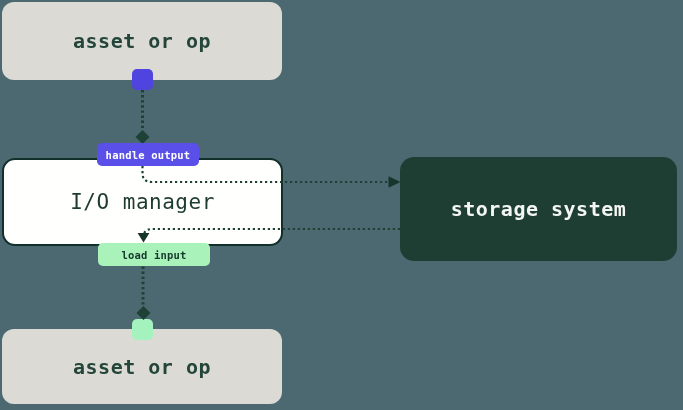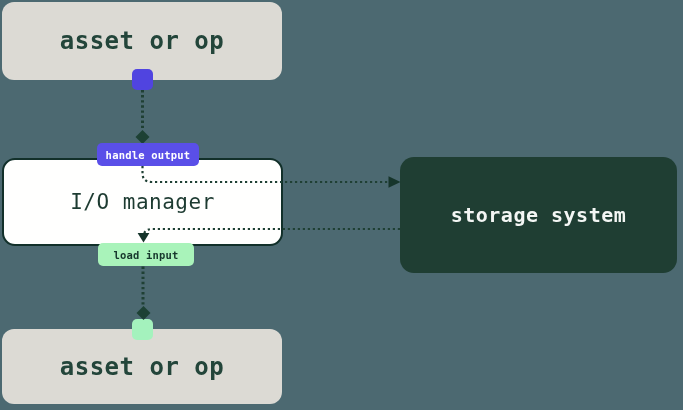--- a/index.html
+++ b/index.html
@@ -13,36 +13,36 @@
   .node {
     position:absolute;
     display:flex; align-items:center; justify-content:center;
     box-sizing:border-box;
     white-space:nowrap;
   }
   .asset-node {
     background:#dcdad4;
     color:#23453a;
     border-radius:12px;
-    font-size:24px; font-weight:600;
+    font-size:20px; font-weight:600;
     letter-spacing:0.5px;
   }
   #asset-top    { left:2px;   top:2px;   width:280px; height:78px; }
   #asset-bottom { left:2px;   top:329px; width:280px; height:75px; }
   #io-manager {
     left:2px; top:158px; width:281px; height:88px;
     background:#fffffe;
     border:2px solid #12302a;
     border-radius:13px;
     color:#1d3b31;
     font-size:21px; font-weight:400;
     letter-spacing:0.5px;
   }
   #storage-system {
-    left:400px; top:157px; width:277px; height:116px;
+    left:400px; top:157px; width:277px; height:104px;
     background:#1f3e33;
     border-radius:14px;
     color:#f3f6f4;
     font-size:20px; font-weight:600;
     letter-spacing:0.5px;
   }
   .port {
     position:absolute;
     width:21px; height:21px;
     border-radius:5px;
@@ -61,21 +61,21 @@
     display:flex; align-items:center; justify-content:center;
     font-size:10.5px; font-weight:bold;
     letter-spacing:0.2px;
     white-space:nowrap;
   }
   #badge-handle-output {
     left:97px; top:143px; width:102px;
     background:#5a4fe8; color:#ffffff;
   }
   #badge-load-input {
-    left:98px; top:243px; width:96px;
+    left:98px; top:243px; width:112px;
     background:#a9f3ba; color:#17382d;
   }
 </style>
 </head>
 <body>
 
 <div class="canvas">
 
   <div class="node asset-node" id="asset-top">
     <span>asset or op</span>

